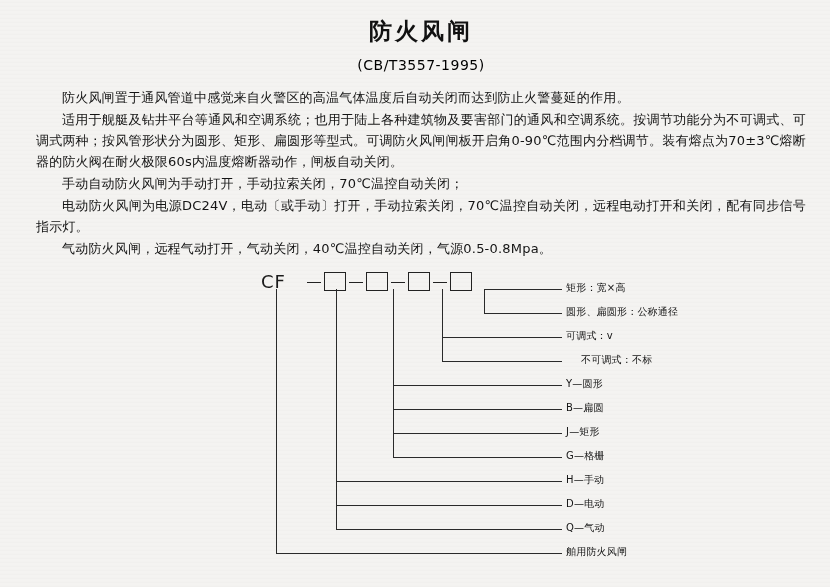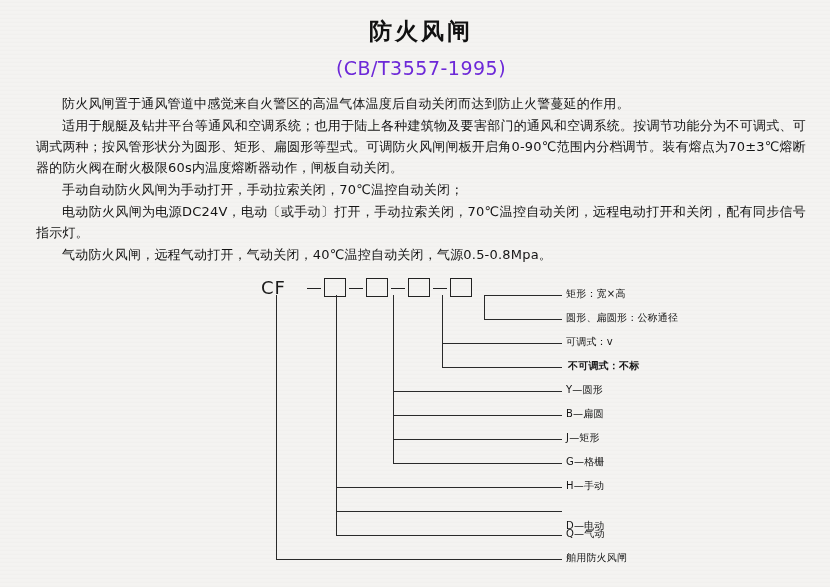--- a/index.html
+++ b/index.html
@@ -25,24 +25,24 @@
   .title {
     text-align: center;
     font-size: 23px;
     font-weight: bold;
     letter-spacing: 3px;
     margin-top: 6px;
     color: #111;
   }
   .subtitle {
     text-align: center;
-    font-size: 19px;
+    font-size: 14px;
     margin-top: 10px;
     letter-spacing: 0.5px;
-    color: #6d28d9;
+    color: #000000;
   }
   .body-text {
     margin-top: 14px;
     font-size: 13px;
     line-height: 1.62;
     text-align: justify;
     color: #141414;
   }
   .para {
     margin: 0 0 1px 0;
@@ -148,41 +148,41 @@
     <div class="leg" style="left:530px; top:10px;">矩形：宽×高</div>
 
     <div class="hline" style="left:448px; top:42px; width:78px;"></div>
     <div class="leg" style="left:530px; top:34px;">圆形、扁圆形：公称通径</div>
 
     <div class="vline" style="left:406px; top:18px; height:72px;"></div>
     <div class="hline" style="left:406px; top:66px; width:120px;"></div>
     <div class="leg" style="left:530px; top:58px;">可调式：v</div>
 
     <div class="hline" style="left:406px; top:90px; width:120px;"></div>
-    <div class="leg" style="left:532px; top:82px;font-weight:bold;">不可调式：不标</div>
+    <div class="leg" style="left:545px; top:82px;">不可调式：不标</div>
 
     <div class="vline" style="left:357px; top:18px; height:168px;"></div>
     <div class="hline" style="left:357px; top:114px; width:169px;"></div>
     <div class="leg" style="left:530px; top:106px;">Y—圆形</div>
 
     <div class="hline" style="left:357px; top:138px; width:169px;"></div>
     <div class="leg" style="left:530px; top:130px;">B—扁圆</div>
 
     <div class="hline" style="left:357px; top:162px; width:169px;"></div>
     <div class="leg" style="left:530px; top:154px;">J—矩形</div>
 
     <div class="hline" style="left:357px; top:186px; width:169px;"></div>
     <div class="leg" style="left:530px; top:178px;">G—格栅</div>
 
     <div class="vline" style="left:300px; top:18px; height:240px;"></div>
     <div class="hline" style="left:300px; top:210px; width:226px;"></div>
     <div class="leg" style="left:530px; top:202px;">H—手动</div>
 
     <div class="hline" style="left:300px; top:234px; width:226px;"></div>
-    <div class="leg" style="left:530px; top:242px;">D—电动</div>
+    <div class="leg" style="left:530px; top:226px;">D—电动</div>
 
     <div class="hline" style="left:300px; top:258px; width:226px;"></div>
     <div class="leg" style="left:530px; top:250px;">Q—气动</div>
 
     <div class="vline" style="left:240px; top:18px; height:216px;"></div>
     <div class="vline" style="left:240px; top:234px; height:48px;"></div>
     <div class="hline" style="left:240px; top:282px; width:286px;"></div>
     <div class="leg" style="left:530px; top:274px;">舶用防火风闸</div>
 
   </div>

